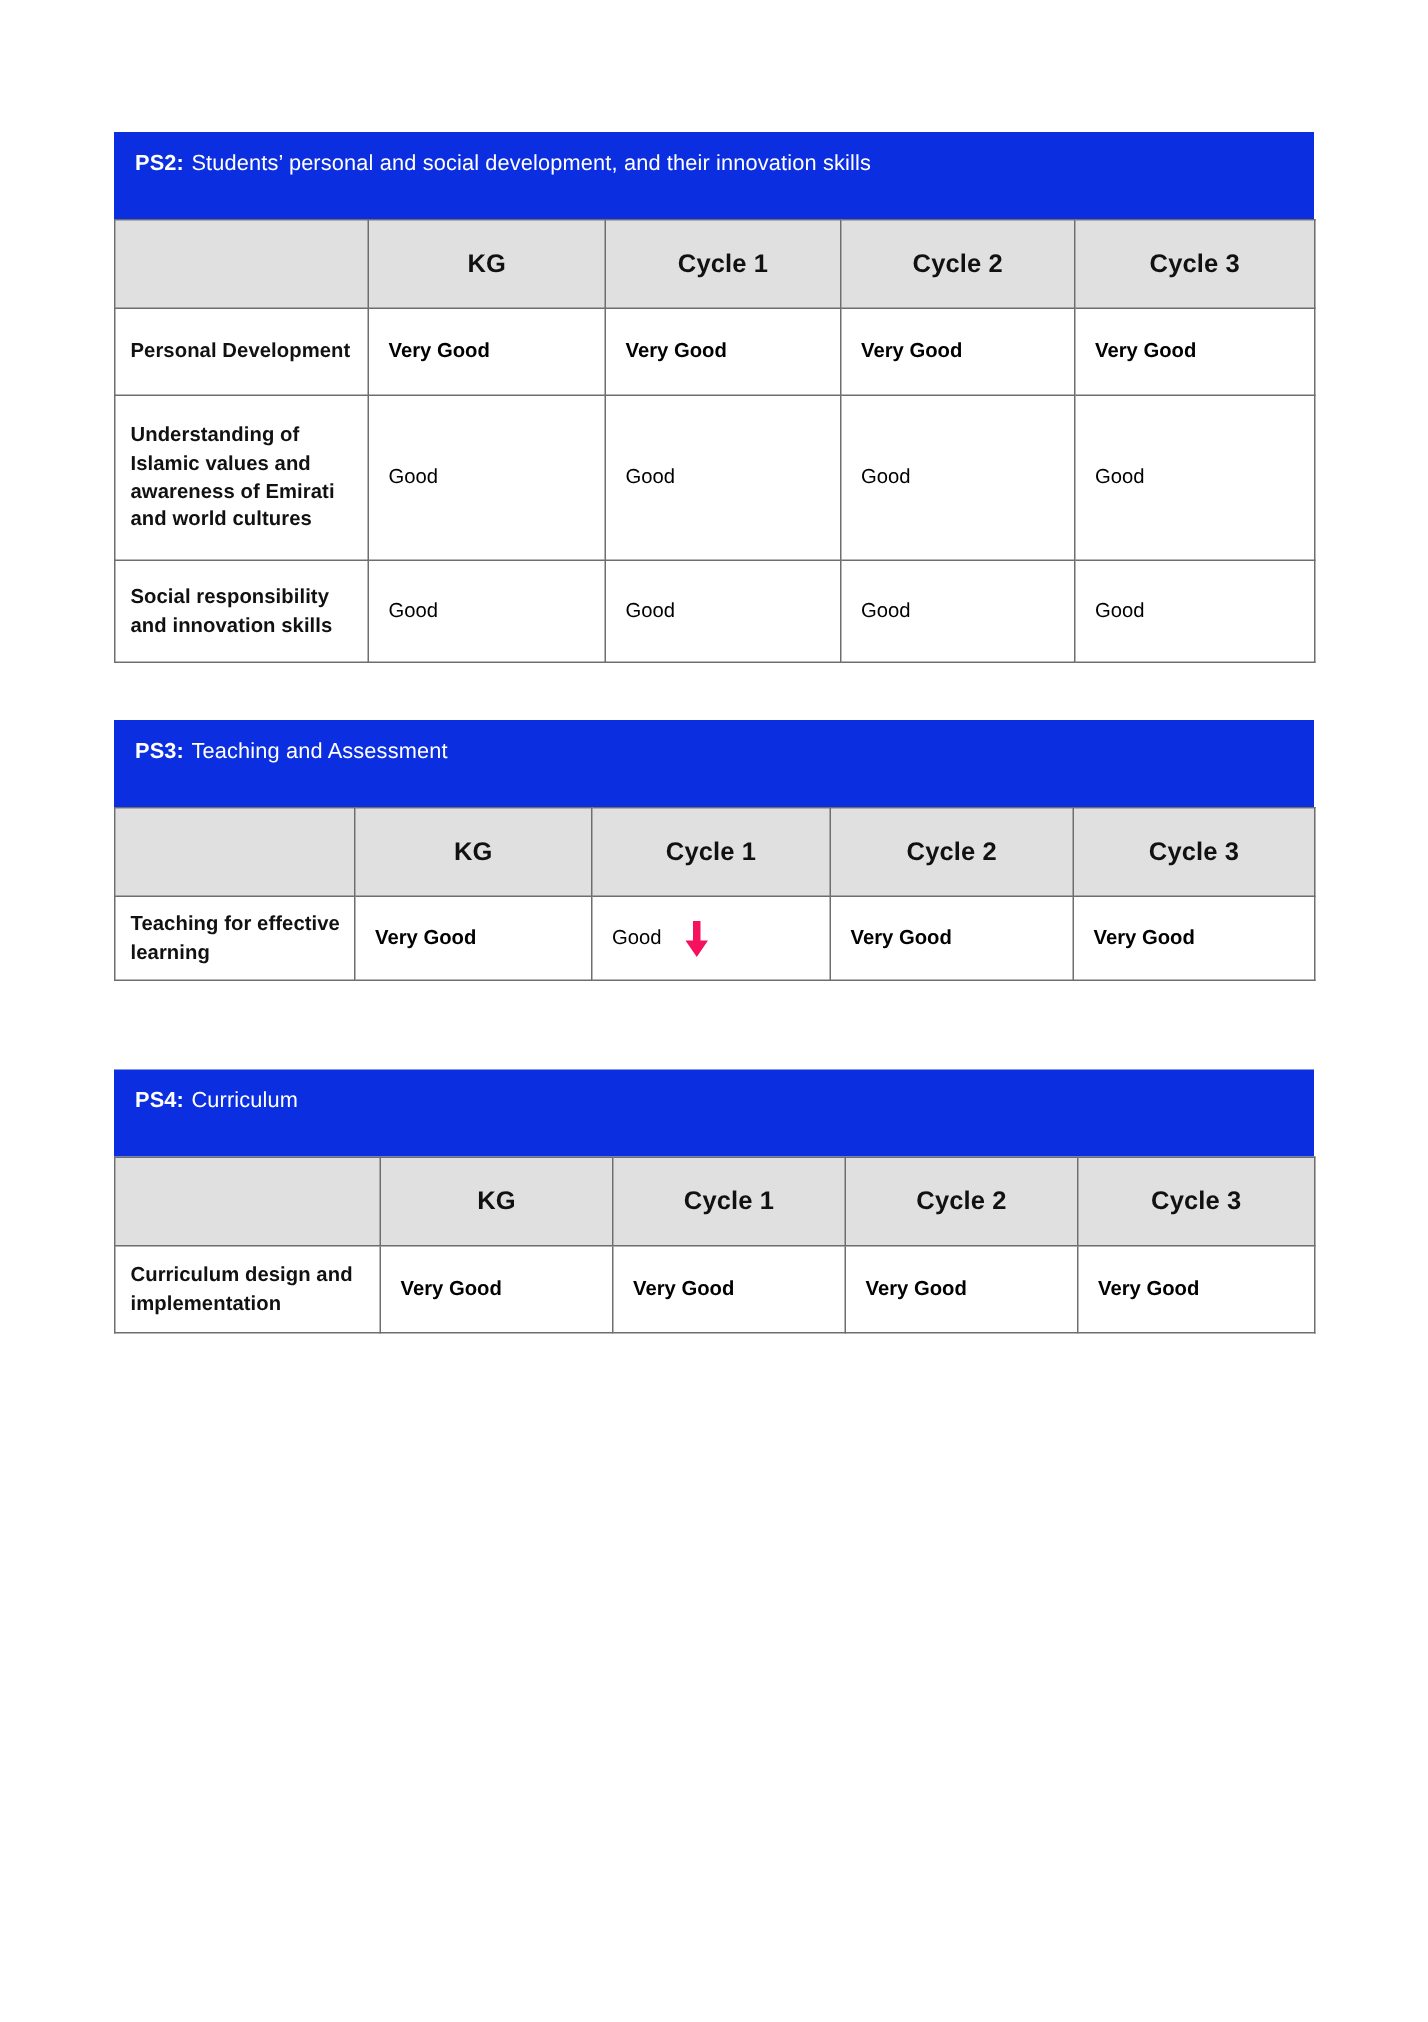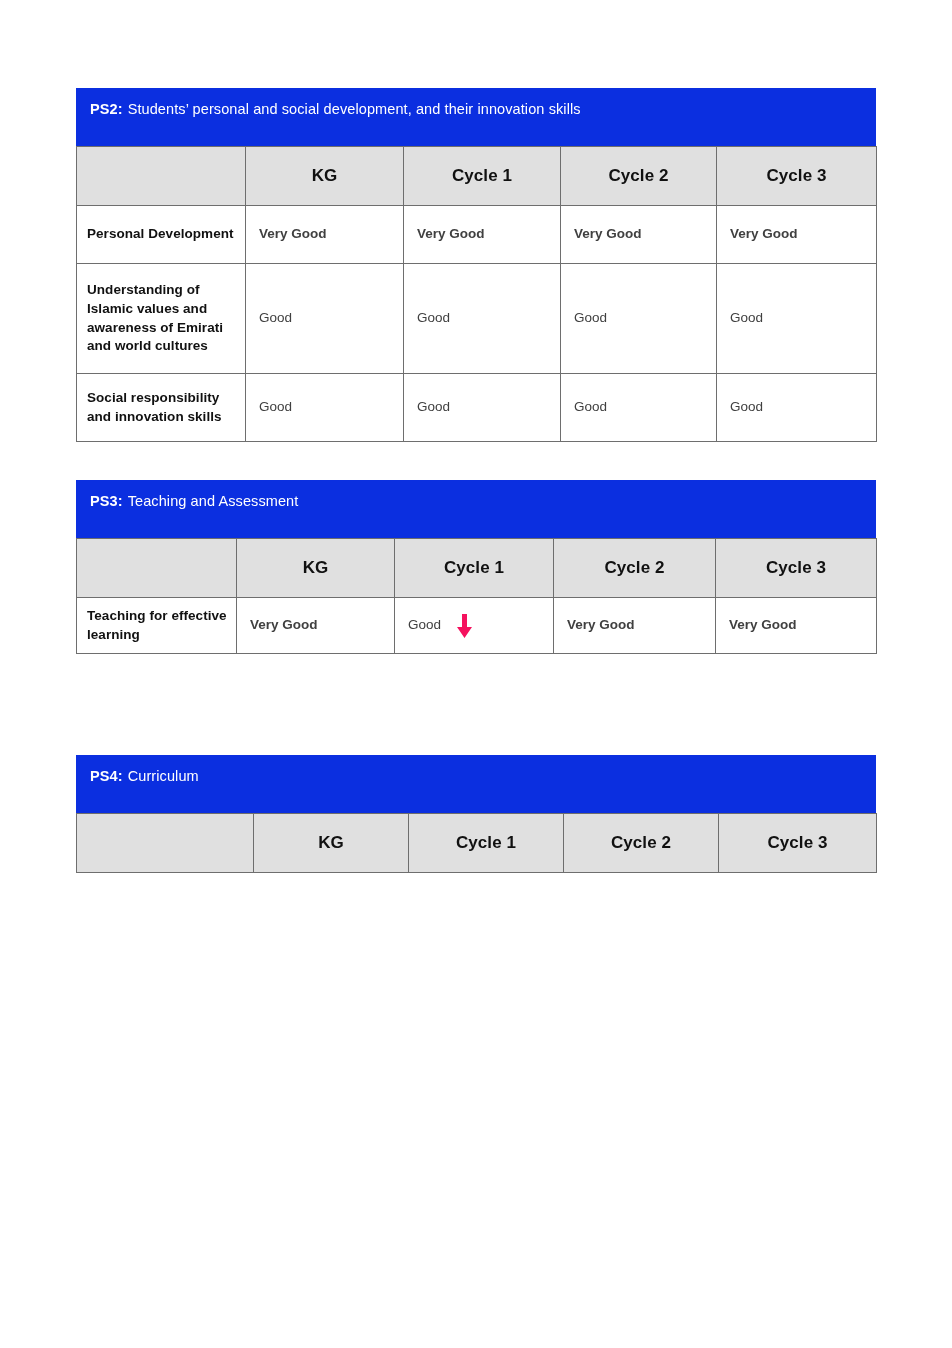--- a/index.html
+++ b/index.html
@@ -83,21 +83,21 @@
     padding: 9px 9px 9px 10px;
     font-size: 13.5px;
     line-height: 1.38;
   }
   .ps-table tbody td.row-label {
     font-weight: 700;
     color: #111111;
     letter-spacing: 0.05px;
   }
   .ps-table tbody td.value-cell {
-    color: #404040;
+    color: #000000;
     font-weight: 700;
     padding-left: 13px;
   }
   .ps-table tbody td.value-cell.plain {
     font-weight: 400;
   }
 
   .value-wrap {
     display: flex;
     align-items: center;
@@ -261,21 +261,21 @@
             </td>
             <td class="value-cell">
               <div class="value-wrap">
                 <span>Very Good</span>
               </div>
             </td>
           </tr>
         </tbody>
       </table>
     </div>
-    <div class="ps-block" style="top: 755px;">
+    <div class="ps-block" style="top: 713px;">
       <div class="ps-banner">
         <span class="ps-code">PS4:</span>
         <span>Curriculum</span>
       </div>
       <table class="ps-table">
         <colgroup>
           <col style="width: 177px;">
           <col style="width: 155px;">
           <col style="width: 155px;">
           <col style="width: 155px;">
@@ -284,16 +284,39 @@
         <thead>
           <tr>
             <th class="blank-head"></th>
             <th>KG</th>
             <th>Cycle 1</th>
             <th>Cycle 2</th>
             <th>Cycle 3</th>
           </tr>
         </thead>
         <tbody>
+          <tr style="height: 58px;">
+            <td class="row-label">Curriculum design and implementation</td>
+            <td class="value-cell">
+              <div class="value-wrap">
+                <span>Very Good</span>
+              </div>
+            </td>
+            <td class="value-cell">
+              <div class="value-wrap">
+                <span>Very Good</span>
+              </div>
+            </td>
+            <td class="value-cell">
+              <div class="value-wrap">
+                <span>Very Good</span>
+              </div>
+            </td>
+            <td class="value-cell">
+              <div class="value-wrap">
+                <span>Very Good</span>
+              </div>
+            </td>
+          </tr>
         </tbody>
       </table>
     </div>
   </div>
 
 </body></html>

